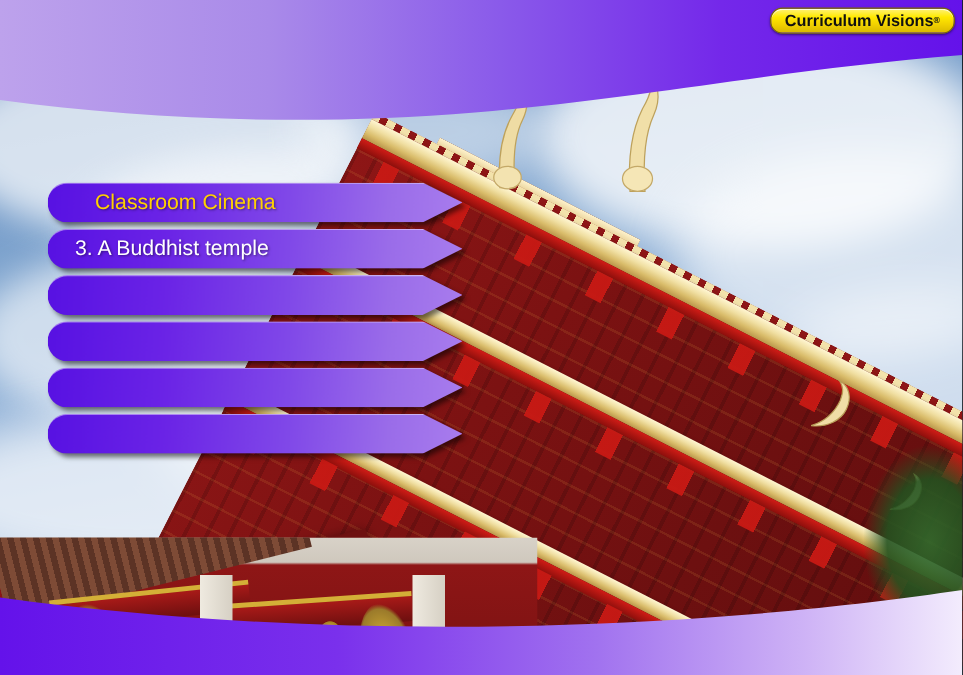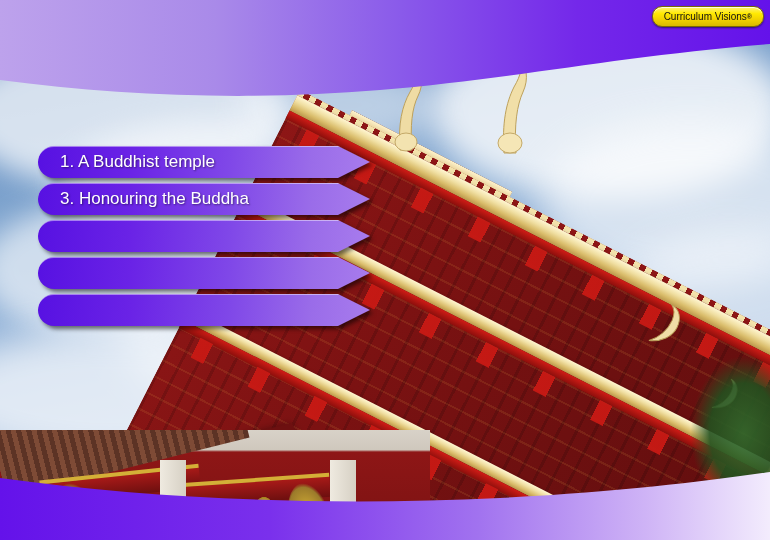--- a/index.html
+++ b/index.html
@@ -229,21 +229,21 @@
   .logo{
     position:absolute;right:6px;top:6px;
     height:19px;padding:0 11px;
     display:flex;align-items:center;
     background:linear-gradient(180deg,#fff27a 0%,#ffe900 35%,#f2d200 65%,#d9b800 100%);
     border:1px solid #7a6a00;
     border-radius:10px;
     box-shadow:0 1px 2px rgba(0,0,0,.5), inset 0 1px 0 rgba(255,255,255,.8);
   }
   .logo-text{
-    font-size:10px;font-weight:normal;color:#111;letter-spacing:0;white-space:nowrap;
+    font-size:13px;font-weight:bold;color:#111;letter-spacing:0;white-space:nowrap;
   }
   .logo-tm{font-size:7px;vertical-align:super;font-weight:bold;color:#111;}
 
   
   .menu{position:absolute;left:38px;top:146px;width:340px;}
   .btn{
     position:relative;
     height:31px;margin-bottom:6px;
     display:flex;align-items:center;
     cursor:pointer;
@@ -367,30 +367,33 @@
   </svg>
 
 
   <div class="logo">
     <span class="logo-text">Curriculum Visions</span>
       <span class="logo-tm">®</span>
   </div>
 
   <div class="menu">
 
+    <div class="btn gold cinema">
+      <span class="btn-shape"></span>
+      <span class="btn-label">Classroom Cinema</span>
+    </div>
 
     <div class="btn">
       <span class="btn-shape"></span>
-      <span class="btn-label">1. A Buddhist temple</span>
+      <span class="btn-label">3. A Buddhist temple</span>
     </div>
 
 
     <div class="btn">
       <span class="btn-shape"></span>
-      <span class="btn-label">3. Honouring the Buddha</span>
     </div>
 
     <div class="btn">
       <span class="btn-shape"></span>
     </div>
 
     <div class="btn">
       <span class="btn-shape"></span>
     </div>
 

